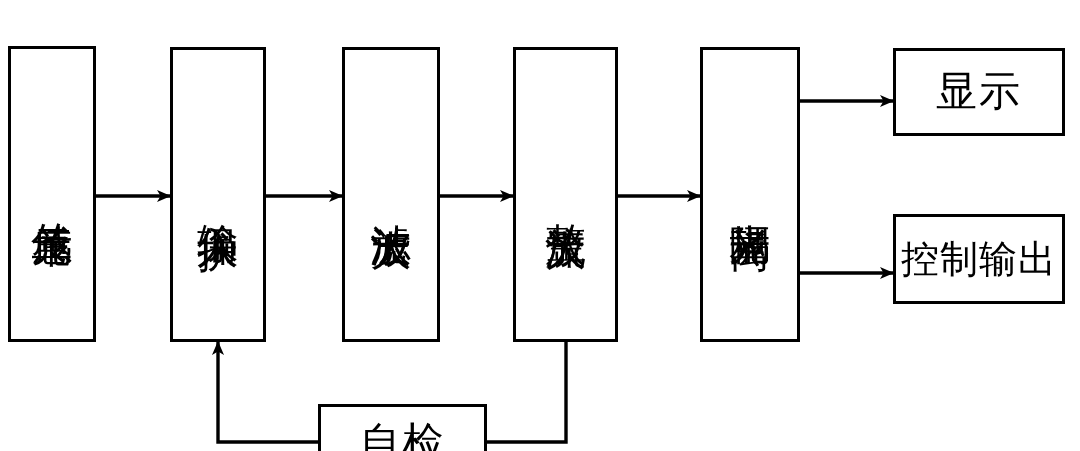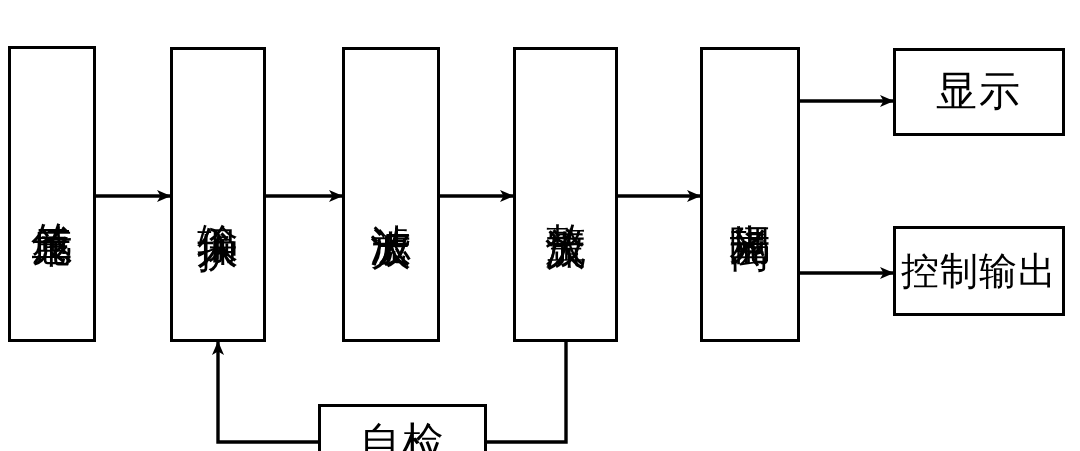--- a/index.html
+++ b/index.html
@@ -102,21 +102,21 @@
   </div>
 
   <div class="node" style="left:700px; top:11px; width:100px; height:295px;">
     <span class="node-label vertical-label">光耦隔离</span>
   </div>
 
   <div class="node" style="left:893px; top:12px; width:172px; height:88px;">
     <span class="node-label horizontal-label">显示</span>
   </div>
 
-  <div class="node" style="left:893px; top:190px; width:172px; height:90px;">
+  <div class="node" style="left:893px; top:178px; width:172px; height:90px;">
     <span class="node-label horizontal-label compact">控制输出</span>
   </div>
 
   <div class="node" style="left:318px; top:368px; width:169px; height:77px;">
     <span class="node-label horizontal-label">自检</span>
   </div>
 
 </div>
 
 </body></html>

